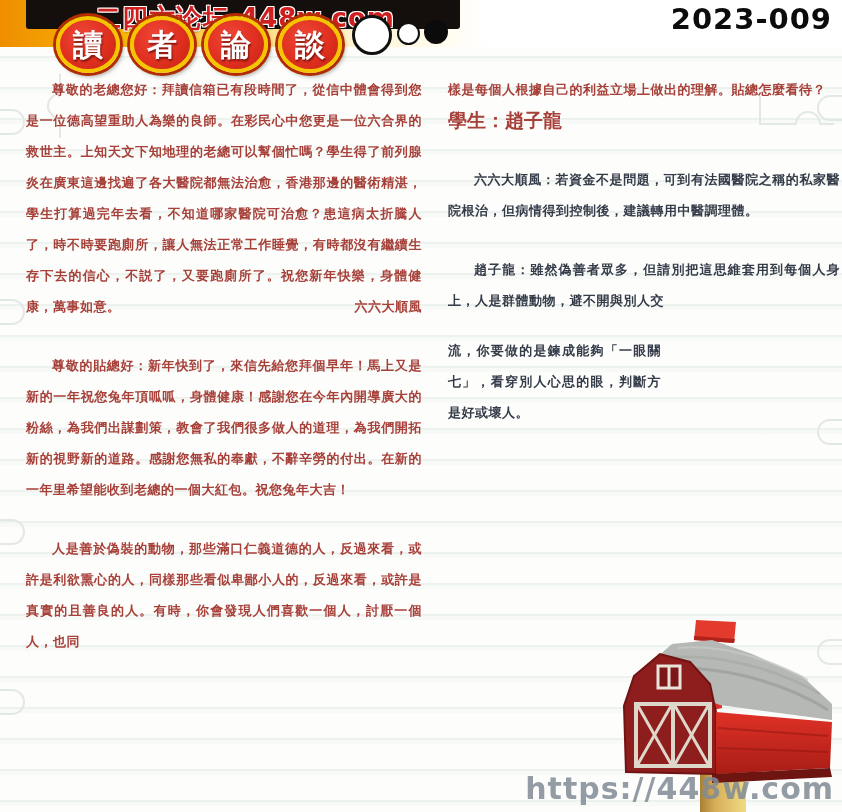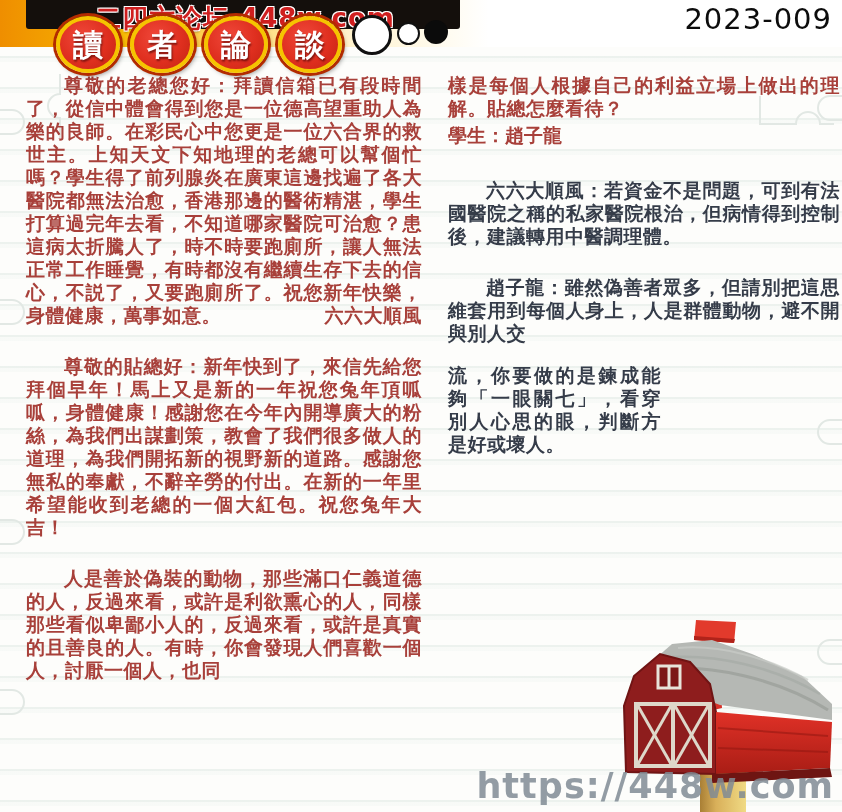--- a/index.html
+++ b/index.html
@@ -44,47 +44,47 @@
   .badge span{
     color:#ffffff;font-weight:bold;font-size:30px;line-height:1;
     text-shadow:1px 2px 2px rgba(60,0,0,.6);
   }
   .deco-dot{position:absolute;border-radius:50%;}
   .dot-big{left:352px;top:15px;width:34px;height:34px;background:#fff;border:3px solid #101010;}
   .dot-small{left:397px;top:22px;width:19px;height:19px;background:#fff;border:2px solid #101010;}
   .dot-black{left:424px;top:20px;width:24px;height:24px;background:#0b0b0b;}
   .issue-number{
     position:absolute;right:10px;top:2px;
-    font-size:29px;font-weight:normal;color:#0c0c0c;letter-spacing:1px;
+    font-size:29px;font-weight:bold;color:#0c0c0c;letter-spacing:1px;
   }
   
   .puzzle-layer{position:absolute;left:0;top:0;z-index:0;}
   
   .col{position:absolute;top:74px;z-index:2;}
   .col-left{left:26px;width:396px;}
   .col-right{left:448px;width:392px;}
   .para{
     margin:0 0 28px 0;
-    font-size:19px;line-height:23px;font-weight:bold;
+    font-size:13px;line-height:31px;font-weight:bold;
     text-align:justify;letter-spacing:0.5px;
   }
   .indent{text-indent:2em;}
   .red{color:#a8403a;}
   .dark{color:#353c49;}
   .sig{float:right;font-weight:bold;}
   .sig-line{text-align:left;font-size:19px;line-height:31px;font-weight:bold;margin:0 0 28px 0;}
   .col-right .sig-line{margin-top:-28px;}
   .wrap-narrow{width:213px;margin-top:0;}
   .no-bottom{margin-bottom:0;margin-top:19px;}
   
   .mailbox{position:absolute;right:0;bottom:0;width:242px;height:202px;z-index:3;}
   
   .watermark{
     position:absolute;right:8px;bottom:6px;z-index:5;
-    font-size:35px;font-weight:bold;letter-spacing:1px;
+    font-size:30px;font-weight:bold;letter-spacing:1px;
     color:rgba(128,139,148,0.85);
   }
 </style>
 </head>
 <body>
 
 <div class="page">
 
   <svg class="puzzle-layer" width="842" height="812">
     <g fill="none" stroke="#e2e8e4" stroke-width="2">

